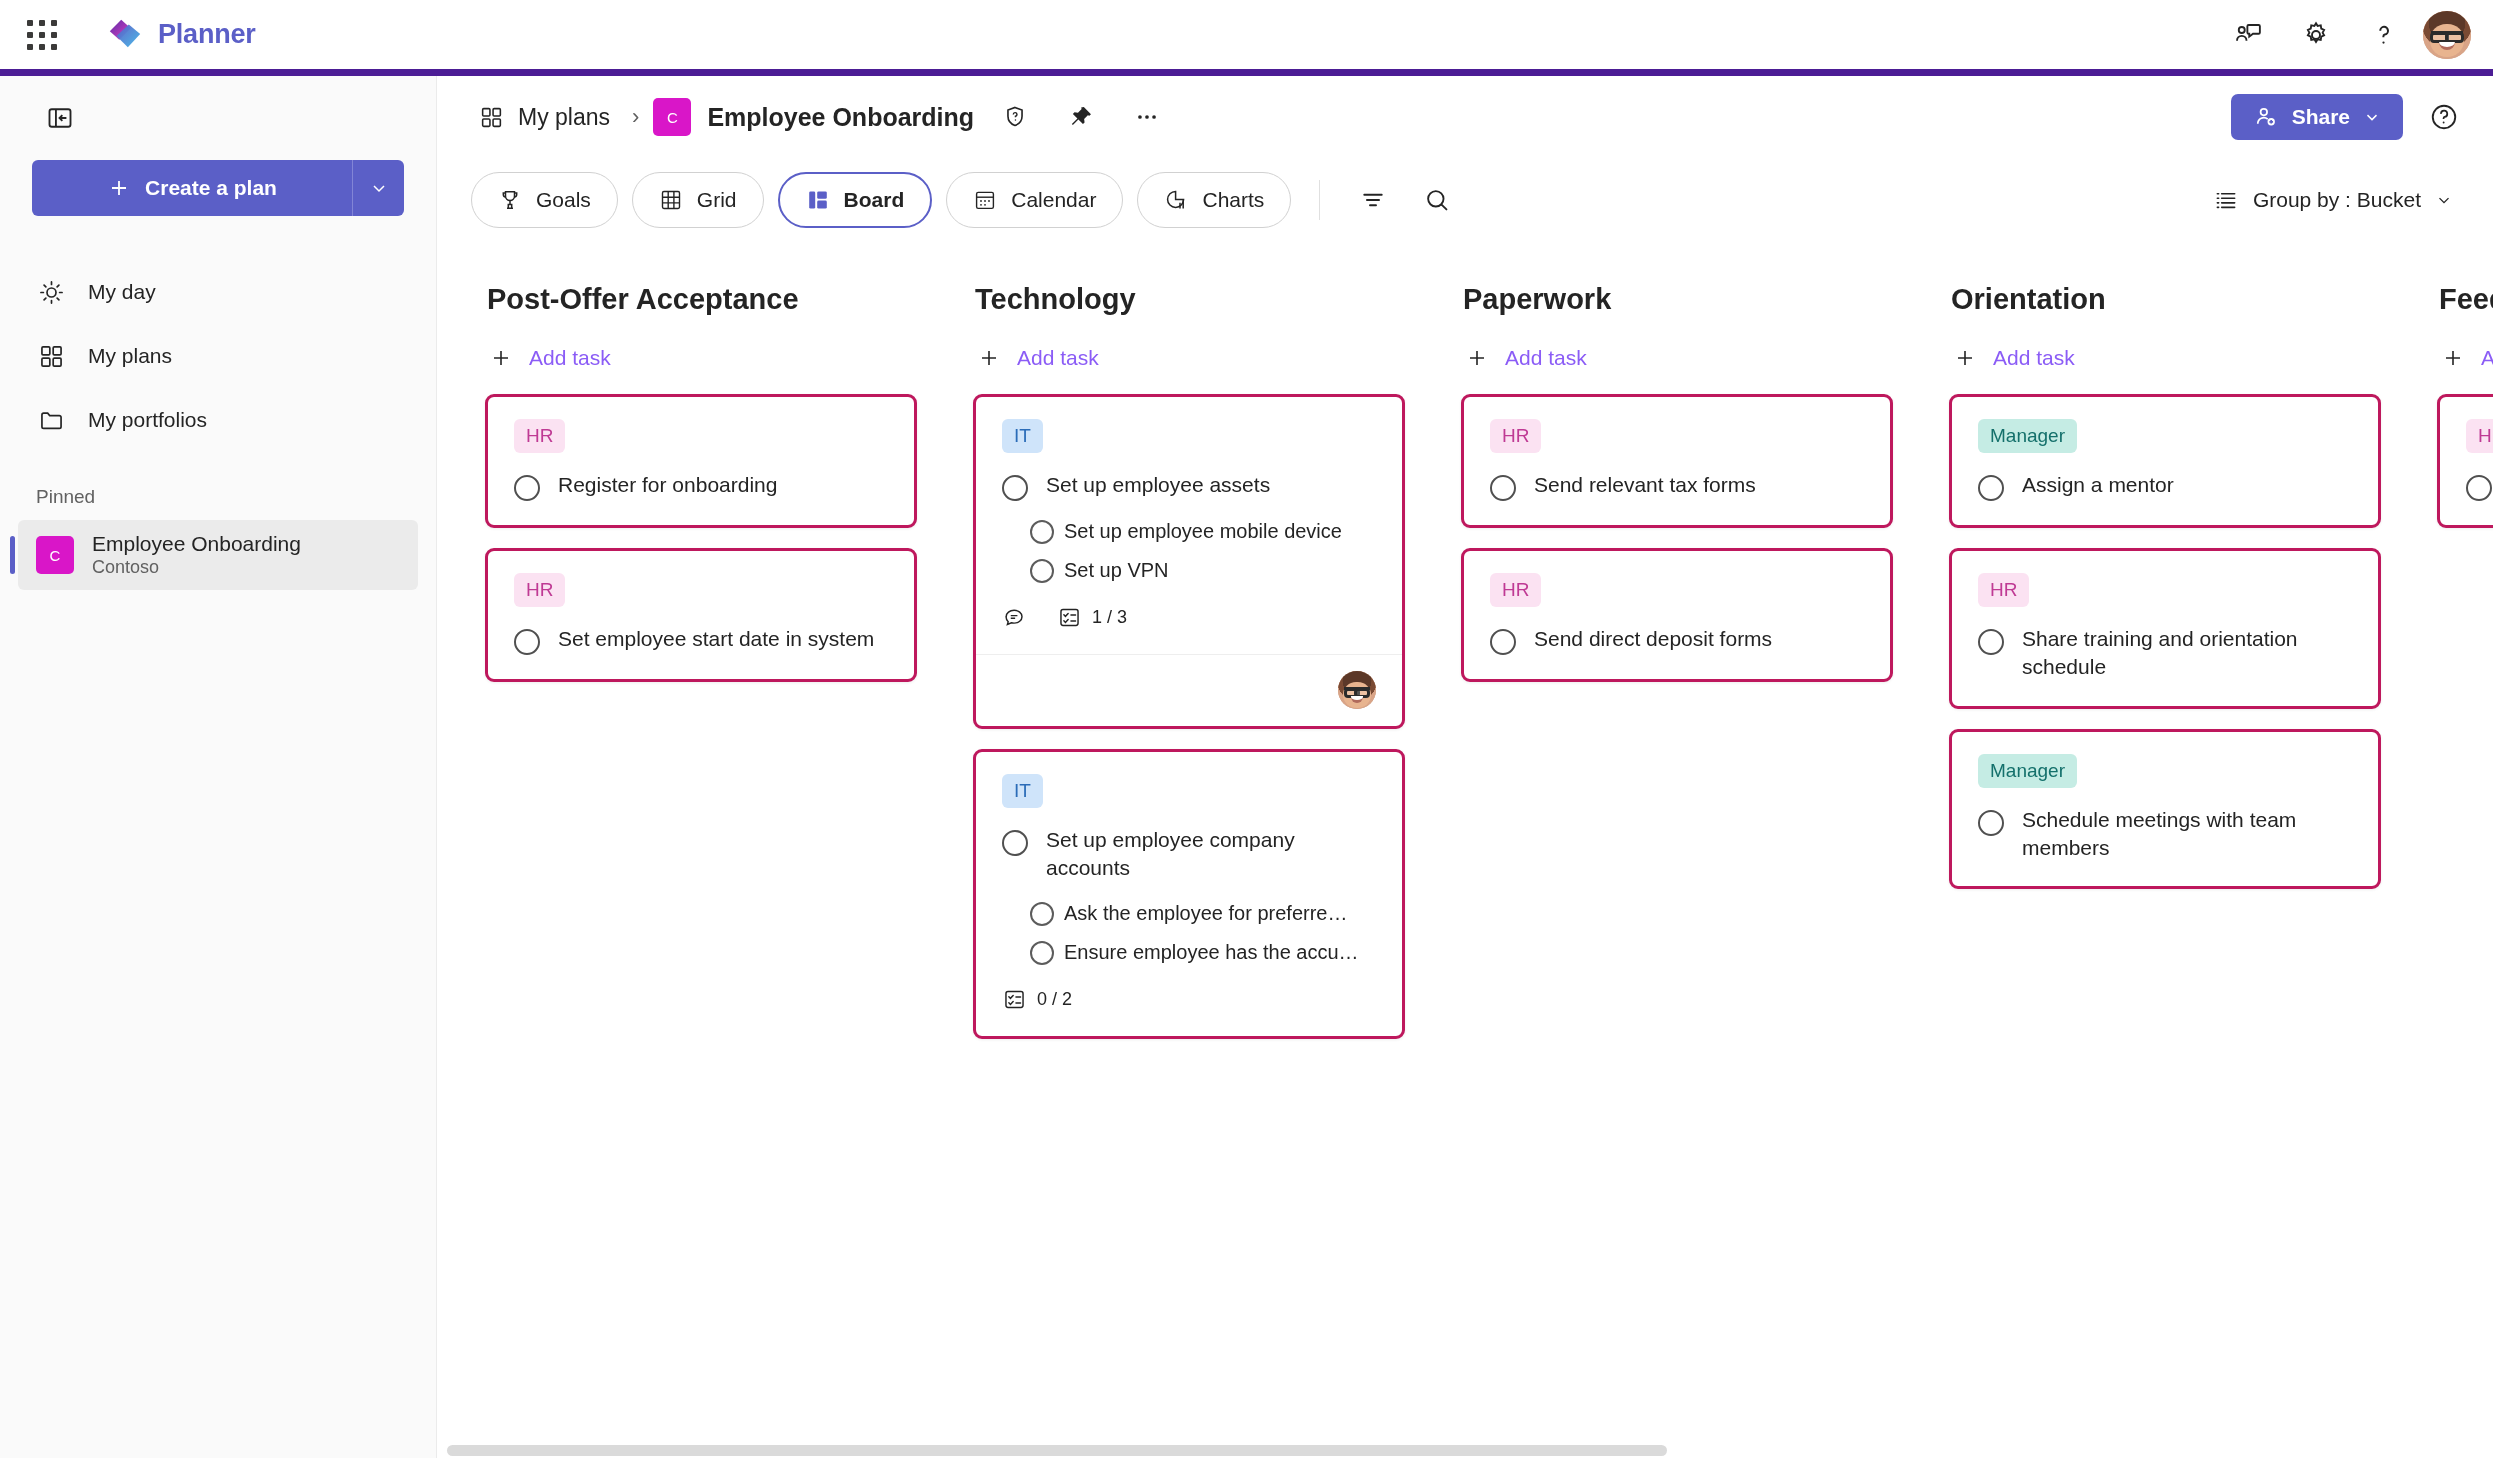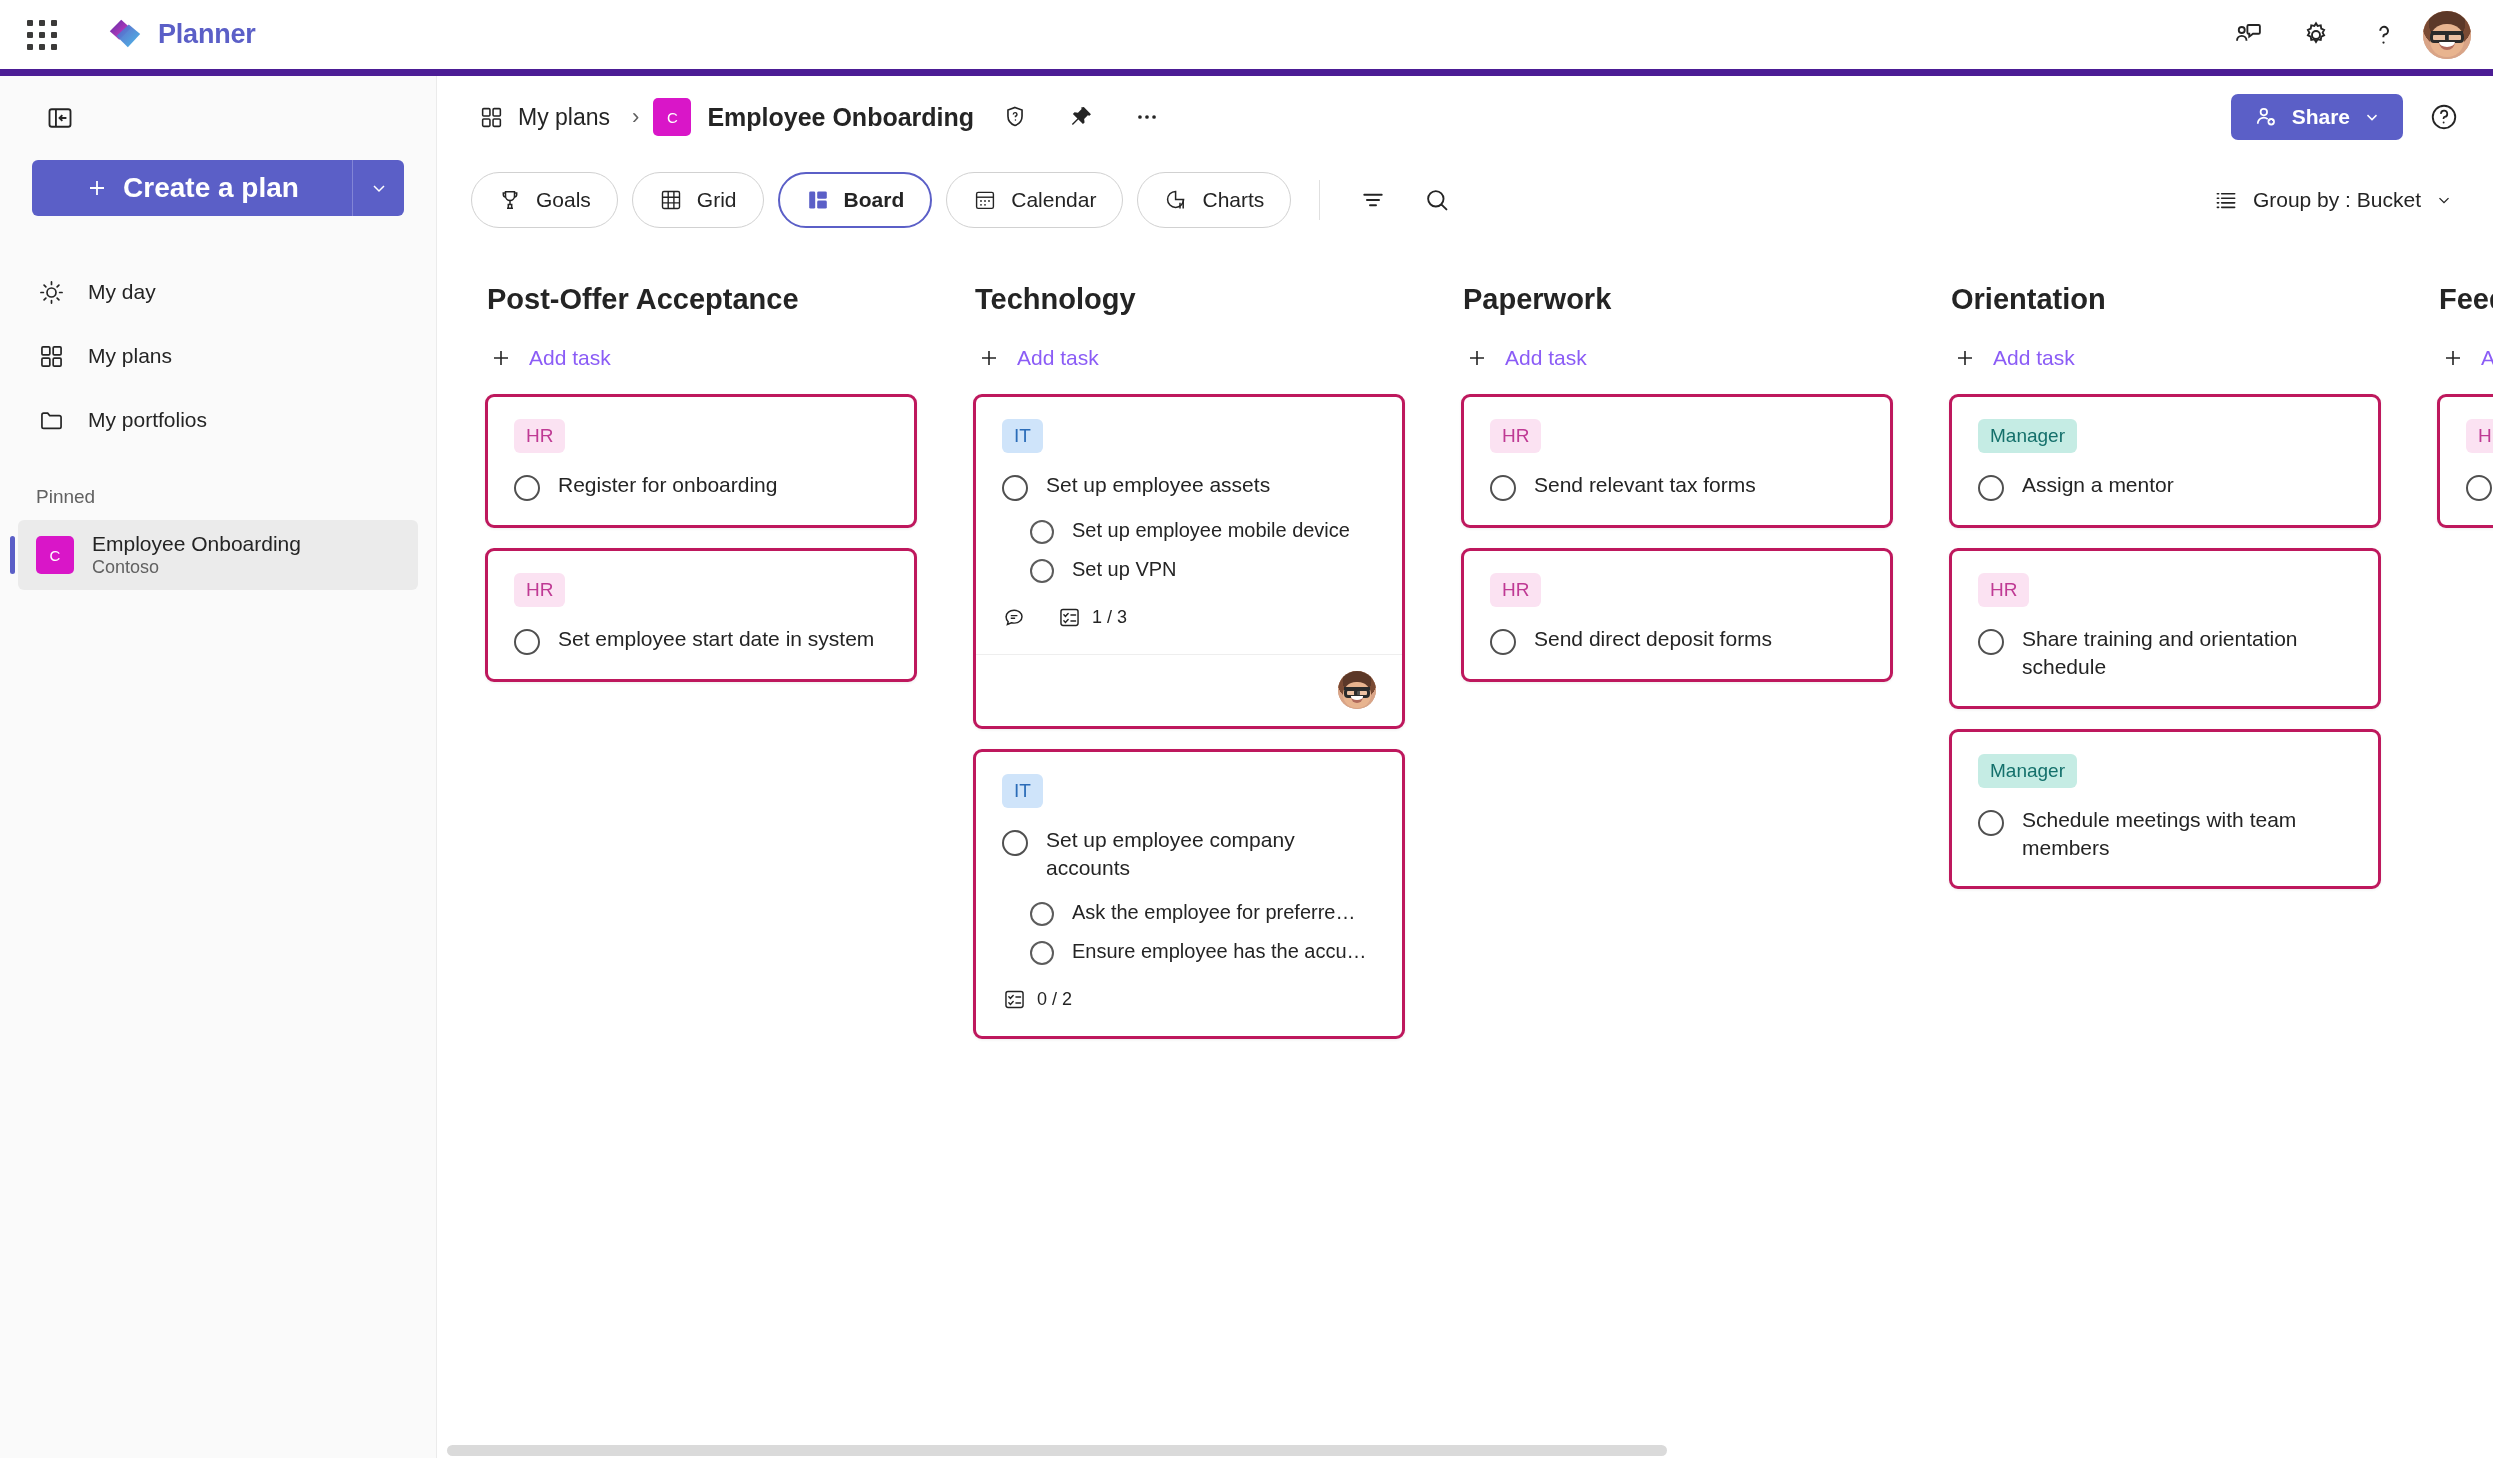--- a/index.html
+++ b/index.html
@@ -64,21 +64,21 @@
   .collapse-row { height: 84px; display: flex; align-items: center; padding-left: 16px; }
   .icon-btn-sq {
     width: 52px; height: 52px; border-radius: 6px; border: none; background: transparent;
     display: flex; align-items: center; justify-content: center; cursor: pointer;
   }
 
   .create-wrap { display: flex; padding: 0 14px; margin-bottom: 44px; }
   .create-btn {
     flex: 1; height: 56px; background: #5b5fc7; color: #fff; border: none;
     border-radius: 6px 0 0 6px; display: flex; align-items: center; justify-content: center;
-    gap: 14px; font-size: 28px; font-weight: 600; cursor: pointer;
+    gap: 14px; font-size: 21px; font-weight: 600; cursor: pointer;
     font-family: "Liberation Sans", sans-serif;
   }
   .create-caret {
     width: 52px; height: 56px; background: #5b5fc7; color: #fff; border: none;
     border-left: 1px solid #8285d6; border-radius: 0 6px 6px 0;
     display: flex; align-items: center; justify-content: center; cursor: pointer;
   }
 
   .nav-item {
     height: 64px; display: flex; align-items: center; gap: 22px;
@@ -180,21 +180,21 @@
 
   .task-line { display: flex; align-items: flex-start; gap: 18px; }
   .circle {
     width: 26px; height: 26px; border: 2px solid #505050; border-radius: 50%;
     flex: none; margin-top: 4px; background: #fff; cursor: pointer;
   }
   .circle.sub { width: 24px; height: 24px; border-color: #5c5c5c; margin-top: 3px; }
   .task-text { font-size: 21px; color: #242424; line-height: 1.35; }
 
   .subtasks { margin: 16px 0 0 28px; display: flex; flex-direction: column; gap: 12px; }
-  .sub-line { display: flex; align-items: center; gap: 18px; }
+  .sub-line { display: flex; align-items: flex-end; gap: 10px; }
   .sub-text {
     font-size: 20px; color: #242424; line-height: 1.3;
     white-space: nowrap; overflow: hidden; text-overflow: ellipsis; max-width: 300px;
   }
 
   .card-meta { display: flex; align-items: center; gap: 30px; margin-top: 22px; }
   .meta-item { display: flex; align-items: center; gap: 10px; font-size: 18px; color: #242424; }
 
   .card-footer {
     border-top: 1px solid #eeeeee; height: 72px; display: flex; align-items: center;

